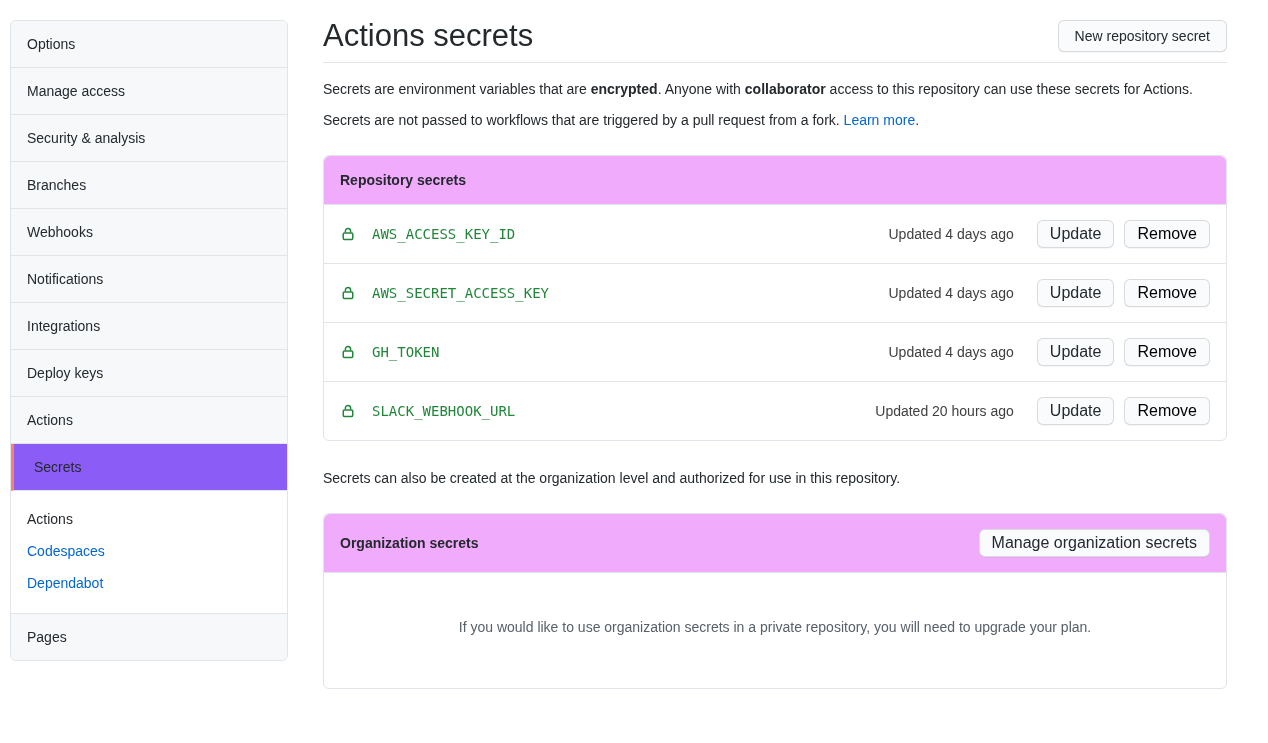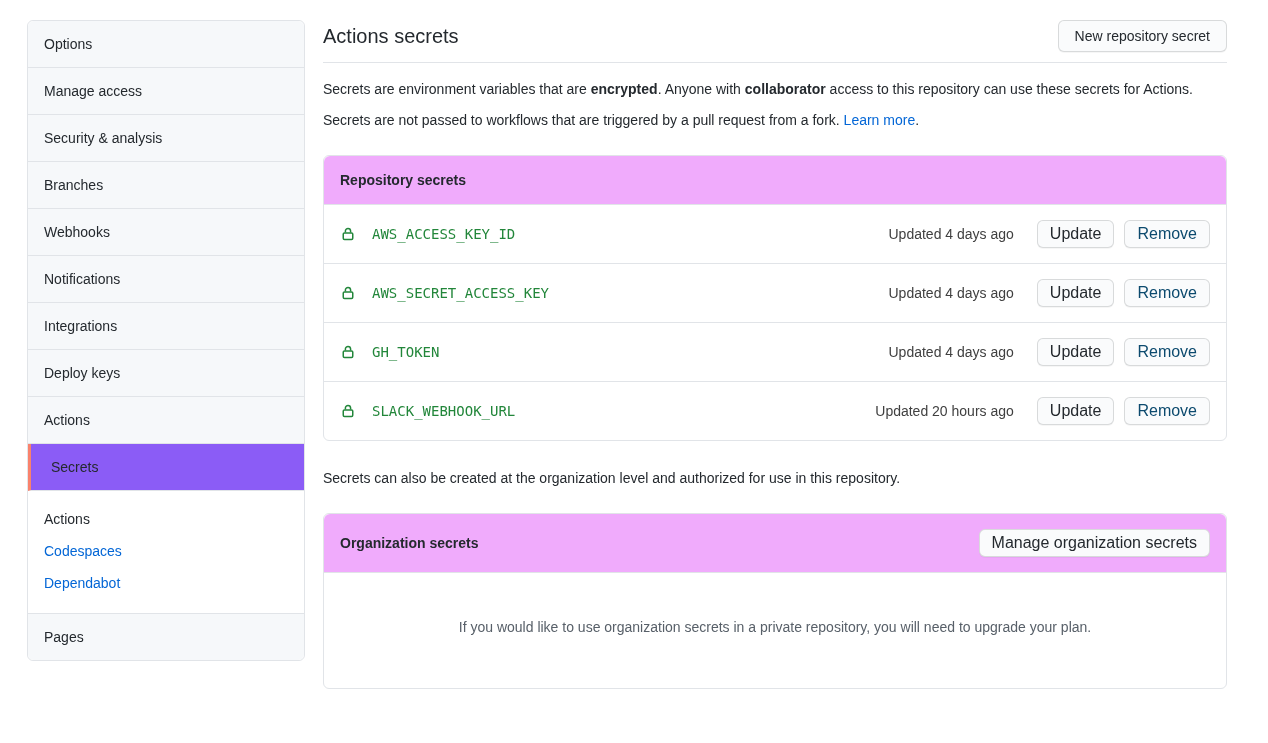--- a/index.html
+++ b/index.html
@@ -7,21 +7,21 @@
   body {
     background:#ffffff;
     font-family:"Liberation Sans", sans-serif;
     color:#24292e;
     position:relative;
     overflow:hidden;
   }
 
   
   .sidebar {
-    position:absolute; left:27px; top:20px; width:278px;
+    position:absolute; left:10px; top:20px; width:278px;
     border:1px solid #e1e4e8; border-radius:6px; background:#fff;
   }
   .side-item {
     padding:14px 16px; font-size:14px; line-height:18px;
     background:#f6f8fa; border-bottom:1px solid #e1e4e8; cursor:pointer;
   }
   .side-item.first { border-radius:6px 6px 0 0; }
   .side-item.active { background:#8b5cf6; border-left:3px solid #f9826c; padding-left:20px; }
   .side-sub {
     background:#fff; border-bottom:1px solid #e1e4e8;
@@ -31,31 +31,31 @@
   .sub-current { color:#24292e; font-weight:500; }
   .sub-link { color:#0366d6; }
   .side-item.last { border-bottom:none; border-radius:0 0 6px 6px; }
 
   
   .main { position:absolute; left:323px; top:20px; width:904px; }
   .main-header {
     display:flex; justify-content:space-between; align-items:flex-start;
     border-bottom:1px solid #e1e4e8; padding-bottom:10px;
   }
-  h1.page-title { font-size:20px; font-weight:400; line-height:32px; }
+  h1.page-title { font-size:31px; font-weight:400; line-height:32px; }
 
   .btn {
     font-family:inherit; font-size:16px; font-weight:500; line-height:20px;
     color:#24292e; background:#fafbfc;
     border:1px solid rgba(27,31,35,0.15); border-radius:6px;
     padding:3px 12px; cursor:pointer; white-space:nowrap;
     box-shadow:0 1px 0 rgba(27,31,35,0.04);
   }
   .btn-md { font-size:14px; padding:5px 16px; }
-  .btn-danger { color:#0c4a6e; }
+  .btn-danger { color:#000000; }
 
   .desc { margin-top:16px; font-size:14px; line-height:21px; }
   .desc .line { margin-bottom:10px; }
   .desc strong { font-weight:600; }
   .link { color:#0366d6; text-decoration:none; cursor:pointer; }
 
   .box { margin-top:24px; border:1px solid #e1e4e8; border-radius:6px; background:#fff; }
   .box-header {
     background:#f0abfc; border-bottom:1px solid #e1e4e8;
     padding:14px 16px; font-size:14px; font-weight:600; line-height:20px;

